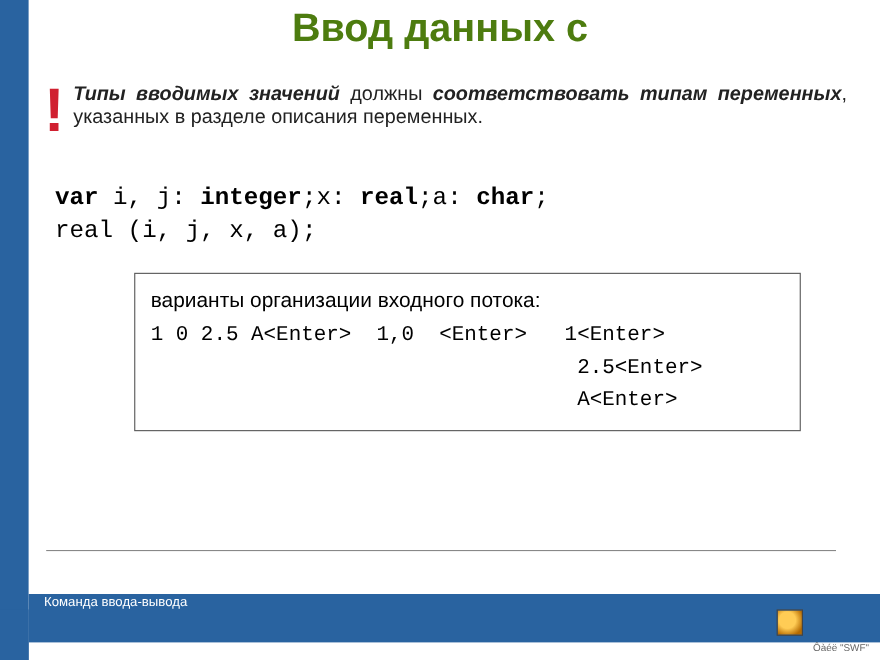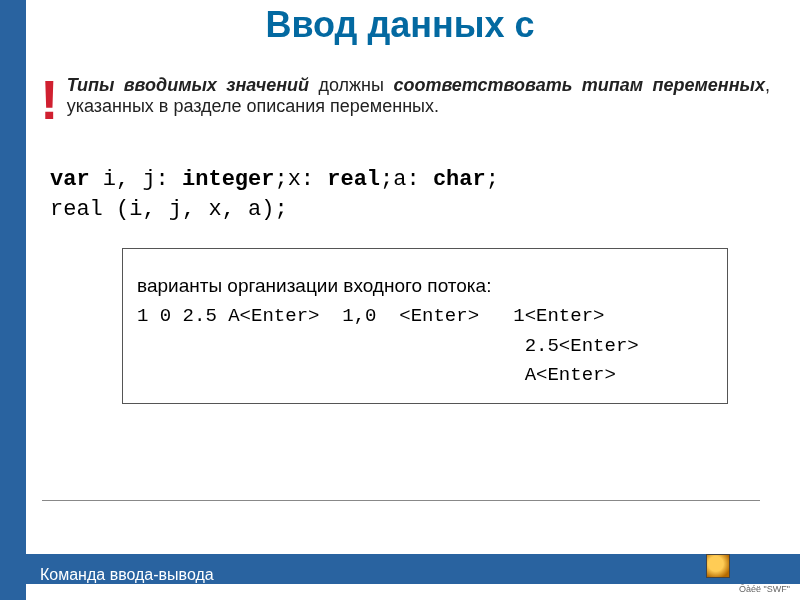--- a/index.html
+++ b/index.html
@@ -1,33 +1,33 @@
 <!DOCTYPE html>
 <html><head>
 <meta charset="utf-8">
 <style>
   html,body{margin:0;padding:0;width:800px;height:600px;font-family:Arial,Helvetica,sans-serif;background:#fff;overflow:hidden}
   .slide{position:relative;width:800px;height:600px;box-sizing:border-box}
   .left-stripe{position:absolute;left:0;top:0;width:26px;height:600px;background:#2963a0}
-  .title{position:absolute;top:6px;left:0;right:0;text-align:center;color:#0369a1;font-size:36px;font-weight:bold;line-height:1.05}
+  .title{position:absolute;top:6px;left:0;right:0;text-align:center;color:#4d7c0f;font-size:36px;font-weight:bold;line-height:1.05}
   .warn{position:absolute;top:75px;left:40px;right:30px;display:flex;align-items:flex-start}
   .bang{color:#d02030;font-size:56px;font-weight:bold;line-height:0.9;margin-right:8px}
   .warn-text{font-size:18px;color:#222;text-align:justify}
   .warn-text .em{font-style:italic;font-weight:bold}
   .code-decl{position:absolute;top:165px;left:50px;right:40px;font-family:"Courier New",monospace;font-size:22px;color:#000;line-height:1.35}
   .code-decl b{font-weight:bold}
-  .box{position:absolute;top:248px;left:122px;width:576px;border:1px solid #555;padding:22px 14px 12px;font-size:19px;color:#000;line-height:1.55}
+  .box{position:absolute;top:248px;left:122px;width:576px;border:1px solid #555;padding:10px 14px 12px;font-size:19px;color:#000;line-height:1.55}
   .box .hdr{font-family:Arial;font-size:19px;margin-bottom:2px}
   .box .row{font-family:"Courier New",monospace;white-space:pre}
   .after{position:absolute;top:432px;left:50px;right:40px;font-size:19px;color:#000;line-height:1.3}
   .after .mono{font-family:"Courier New",monospace;font-weight:bold}
   .hr{position:absolute;top:500px;left:42px;right:40px;border-top:1px solid #888}
   .footer{position:absolute;bottom:0;left:0;right:0;height:46px}
   .ft-stripe{position:absolute;left:0;bottom:0;width:26px;height:46px;background:#2963a0}
-  .ft-bar{position:absolute;left:26px;right:0;bottom:16px;height:30px;background:#2963a0;color:#fff;font-size:16px;padding:12px 14px;box-sizing:border-box}
+  .ft-bar{position:absolute;left:26px;right:0;bottom:16px;height:44px;background:#2963a0;color:#fff;font-size:12px;padding:0 14px;box-sizing:border-box}
   .ft-logo{position:absolute;right:70px;bottom:22px;width:22px;height:22px;border:1px solid #444;background:radial-gradient(circle at 40% 40%,#ffcc55 40%,#b56a00 80%)}
   .ft-small{position:absolute;right:10px;bottom:6px;font-size:9px;color:#666;font-family:Arial}
 </style>
 </head>
 <body>
 
 <div class="slide">
   <div class="left-stripe"></div>
 
   <div class="title">

